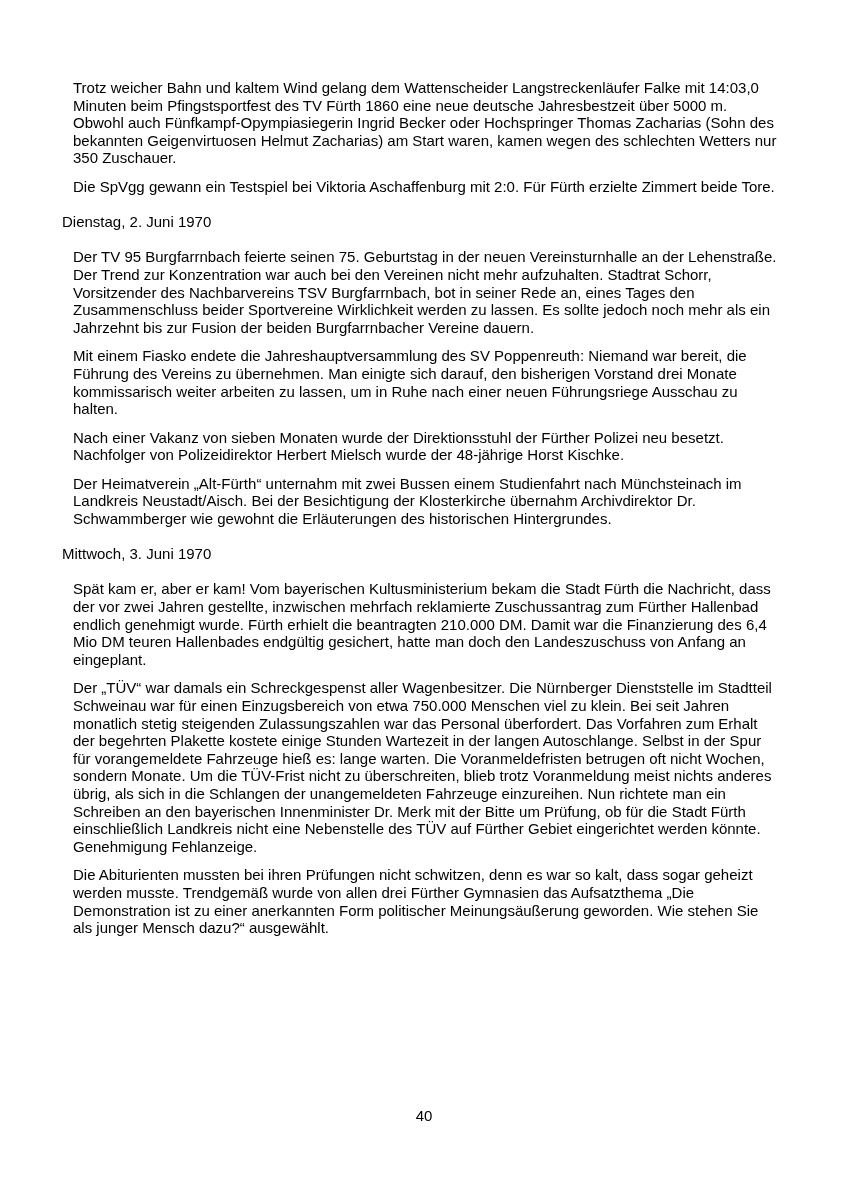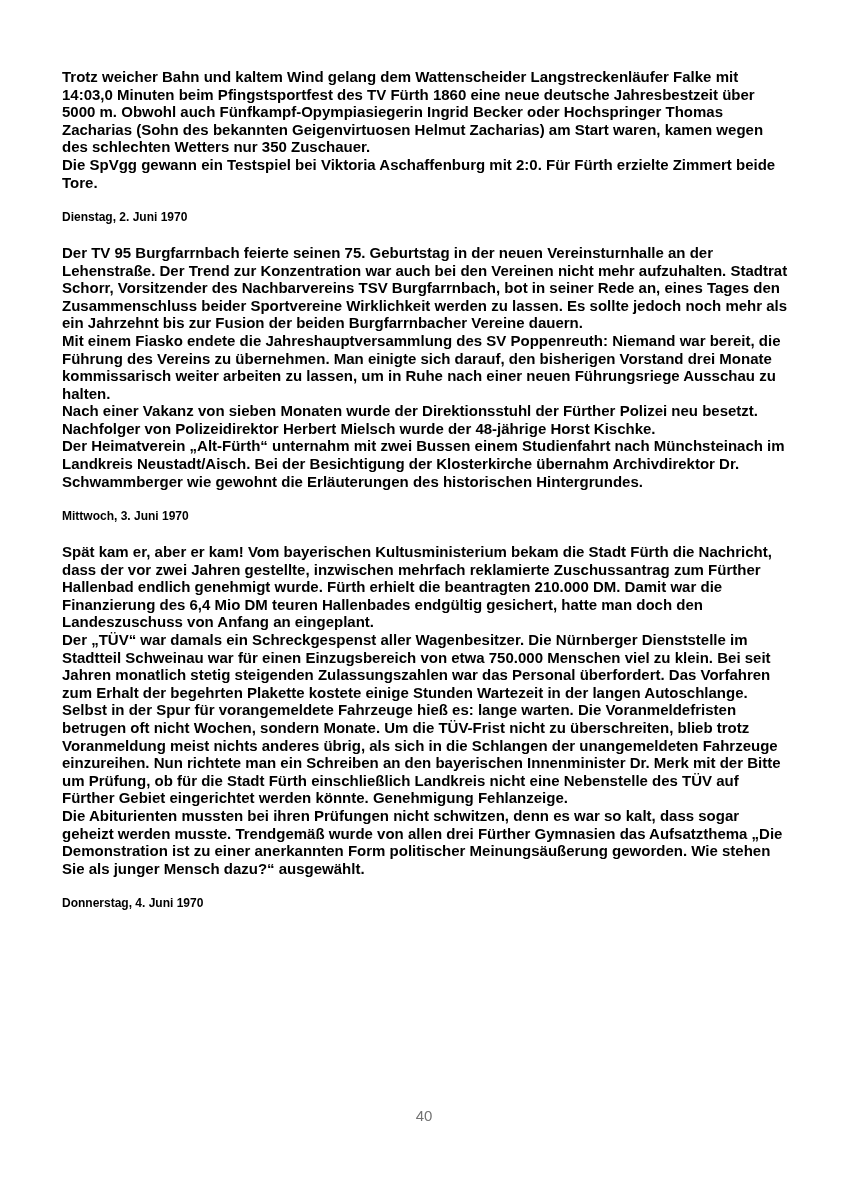--- a/index.html
+++ b/index.html
@@ -19,41 +19,40 @@
     overflow: hidden;
   }
   .content {
     position: absolute;
     left: 62px;
     top: 68px;
     width: 726px;
     text-align: left;
   }
   .para {
-    margin: 0;
+    margin: 11px;
     padding: 0;
     white-space: pre-wrap;
-    font-weight: bold;
   }
   .heading {
     margin: 17.6px 0;
     padding: 0;
-    font-size: 12px;
-    font-weight: bold;
+    font-size: 15px;
+    font-weight: normal;
     line-height: 17.6px;
   }
   .page-number {
     position: absolute;
     left: 0;
     top: 1107px;
     width: 848px;
     text-align: center;
     font-size: 15px;
     line-height: 17.6px;
-    color: #737373;
+    color: #000000;
   }
 </style>
 </head>
 <body>
 
 <div class="page">
   <div class="content">
     <p class="para">Trotz weicher Bahn und kaltem Wind gelang dem Wattenscheider Langstreckenläufer Falke mit 14:03,0 Minuten beim Pfingstsportfest des TV Fürth 1860 eine neue deutsche Jahresbestzeit über 5000 m. Obwohl auch Fünfkampf-Opympiasiegerin Ingrid Becker oder Hochspringer Thomas Zacharias (Sohn des bekannten Geigenvirtuosen Helmut Zacharias) am Start waren, kamen wegen des schlechten Wetters nur 350 Zuschauer.</p>
     <p class="para">Die SpVgg gewann ein Testspiel bei Viktoria Aschaffenburg mit 2:0. Für Fürth erzielte Zimmert beide Tore.</p>
 
@@ -63,18 +62,17 @@
     <p class="para">Mit einem Fiasko endete die Jahreshauptversammlung des SV Poppenreuth: Niemand war bereit, die Führung des Vereins zu übernehmen. Man einigte sich darauf, den bisherigen Vorstand drei Monate kommissarisch weiter arbeiten zu lassen, um in Ruhe nach einer neuen Führungsriege Ausschau zu halten.</p>
     <p class="para">Nach einer Vakanz von sieben Monaten wurde der Direktionsstuhl der Fürther Polizei neu besetzt. Nachfolger von Polizeidirektor Herbert Mielsch wurde der 48-jährige Horst Kischke.</p>
     <p class="para">Der Heimatverein „Alt-Fürth“ unternahm mit zwei Bussen einem Studienfahrt nach Münchsteinach im Landkreis Neustadt/Aisch. Bei der Besichtigung der Klosterkirche übernahm Archivdirektor Dr. Schwammberger wie gewohnt die Erläuterungen des historischen Hintergrundes.</p>
 
     <h2 class="heading">Mittwoch, 3. Juni 1970</h2>
 
     <p class="para">Spät kam er, aber er kam! Vom bayerischen Kultusministerium bekam die Stadt Fürth die Nachricht, dass der vor zwei Jahren gestellte, inzwischen mehrfach reklamierte Zuschussantrag zum Fürther Hallenbad endlich genehmigt wurde. Fürth erhielt die beantragten 210.000 DM. Damit war die Finanzierung des 6,4 Mio DM teuren Hallenbades endgültig gesichert, hatte man doch den Landeszuschuss von Anfang an eingeplant.</p>
     <p class="para">Der „TÜV“ war damals ein Schreckgespenst aller Wagenbesitzer. Die Nürnberger Dienststelle im Stadtteil Schweinau war für einen Einzugsbereich von etwa 750.000 Menschen viel zu klein. Bei seit Jahren monatlich stetig steigenden Zulassungszahlen war das Personal überfordert. Das Vorfahren zum Erhalt der begehrten Plakette kostete einige Stunden Wartezeit in der langen Autoschlange. Selbst in der Spur für vorangemeldete Fahrzeuge hieß es: lange warten. Die Voranmeldefristen betrugen oft nicht Wochen, sondern Monate. Um die TÜV-Frist nicht zu überschreiten, blieb trotz Voranmeldung meist nichts anderes übrig, als sich in die Schlangen der unangemeldeten Fahrzeuge einzureihen. Nun richtete man ein Schreiben an den bayerischen Innenminister Dr. Merk mit der Bitte um Prüfung, ob für die Stadt Fürth einschließlich Landkreis nicht eine Nebenstelle des TÜV auf Fürther Gebiet eingerichtet werden könnte. Genehmigung Fehlanzeige.</p>
     <p class="para">Die Abiturienten mussten bei ihren Prüfungen nicht schwitzen, denn es war so kalt, dass sogar geheizt werden musste. Trendgemäß wurde von allen drei Fürther Gymnasien das Aufsatzthema „Die Demonstration ist zu einer anerkannten Form politischer Meinungsäußerung geworden. Wie stehen Sie als junger Mensch dazu?“ ausgewählt.</p>
 
-    <h2 class="heading">Donnerstag, 4. Juni 1970</h2>
 
   </div>
 
   <div class="page-number">40</div>
 </div>
 
 </body></html>

